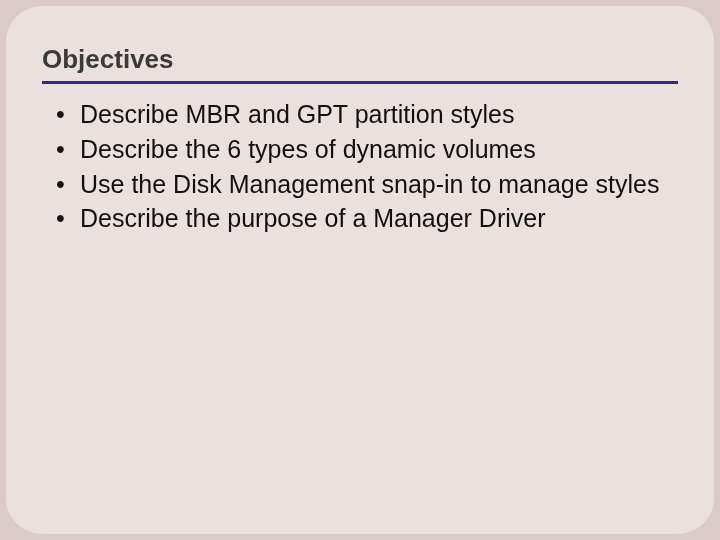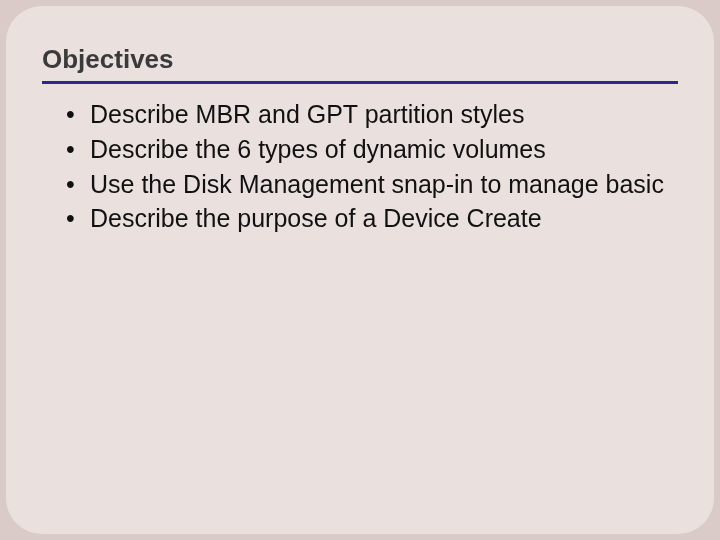--- a/index.html
+++ b/index.html
@@ -32,21 +32,21 @@
     color: #3a3a3a;
     margin: 0 0 6px 0;
   }
   .rule {
     border: none;
     border-top: 3px solid #2a2a8a;
     margin: 0 0 14px 0;
   }
   ul.objectives {
     list-style: none;
-    margin: 12px;
+    margin: 2px;
     padding: 0 0 0 6px;
   }
   ul.objectives li {
     position: relative;
     padding-left: 30px;
     font-family: Arial, Helvetica, sans-serif;
     font-size: 25px;
     line-height: 1.35;
     color: #111;
     margin: 0 0 1px 0;
@@ -62,16 +62,16 @@
 </style>
 </head>
 <body>
 
 <div class="slide">
   <h1 class="title">Objectives</h1>
   <hr class="rule">
   <ul class="objectives">
     <li>Describe MBR and GPT partition styles</li>
     <li>Describe the 6 types of dynamic volumes</li>
-    <li>Use the Disk Management snap-in to manage basic</li>
-    <li>Describe the purpose of a Device Create</li>
+    <li>Use the Disk Management snap-in to manage styles</li>
+    <li>Describe the purpose of a Manager Driver</li>
   </ul>
 </div>
 
 </body></html>

